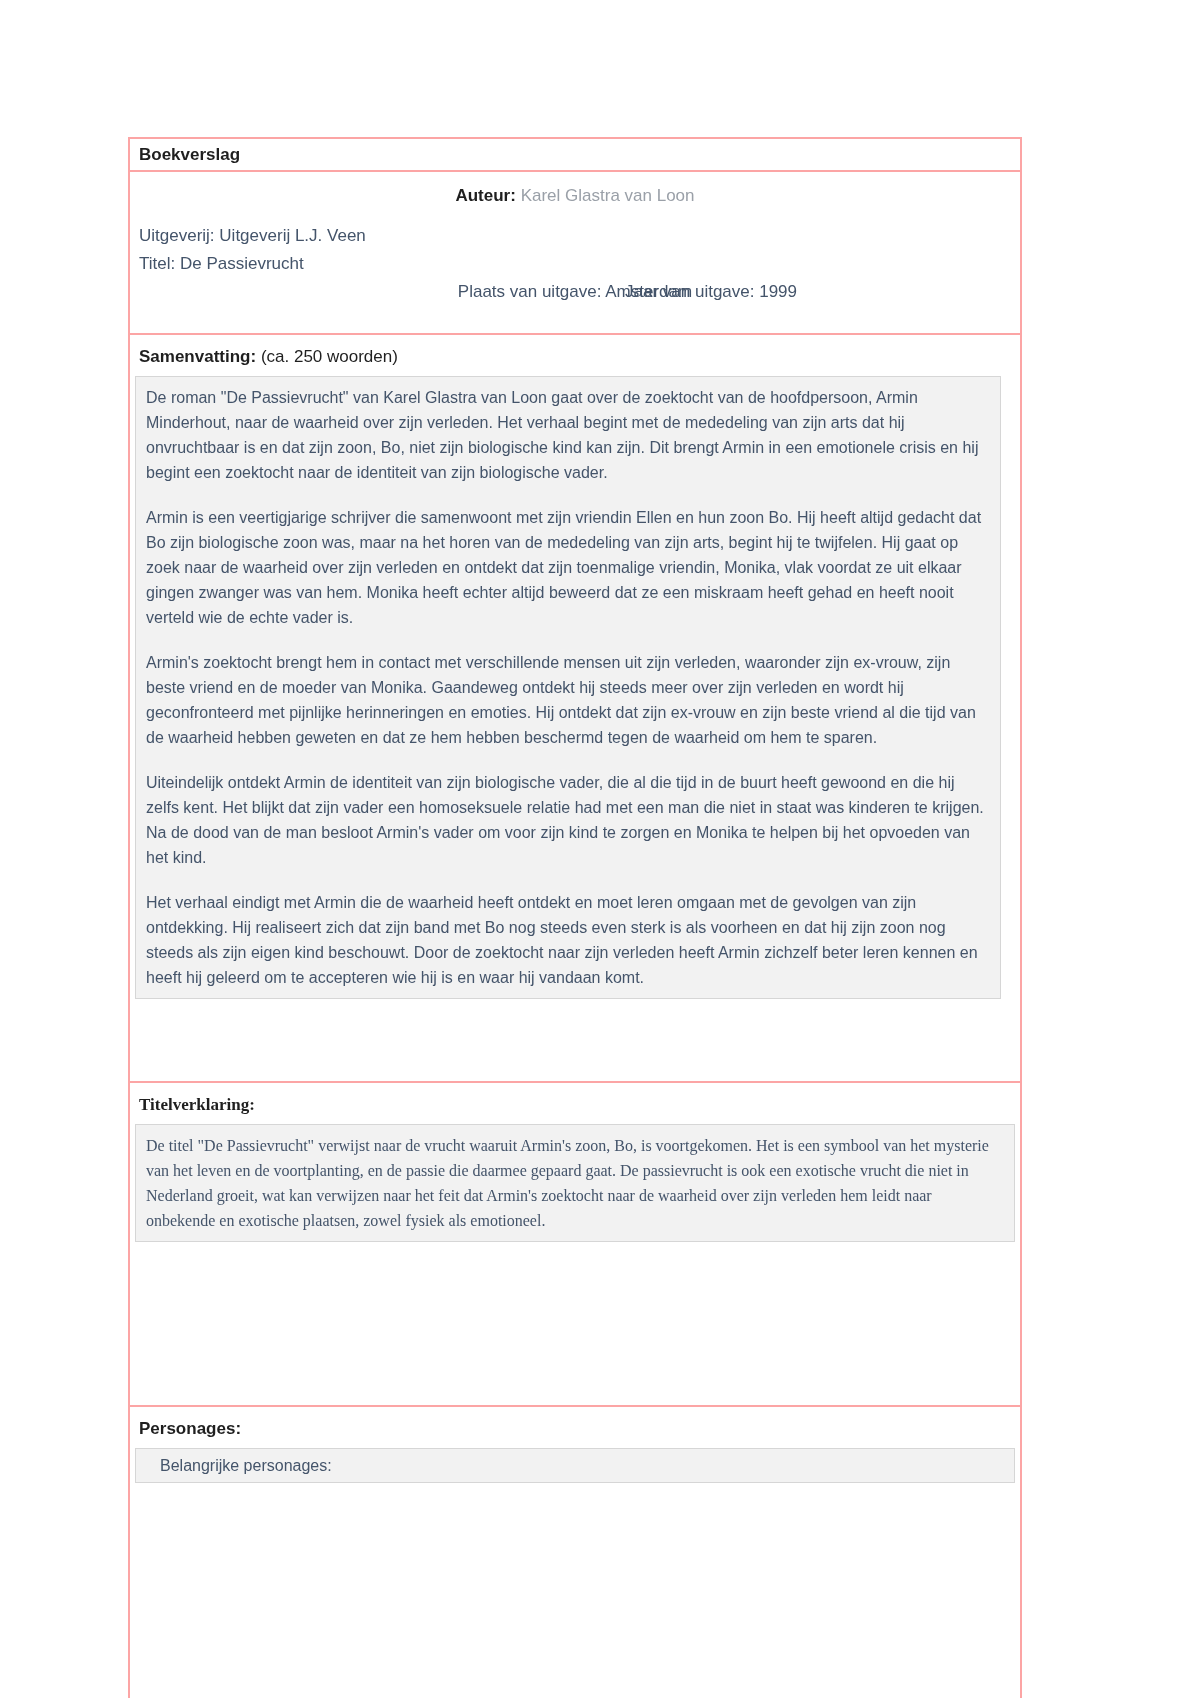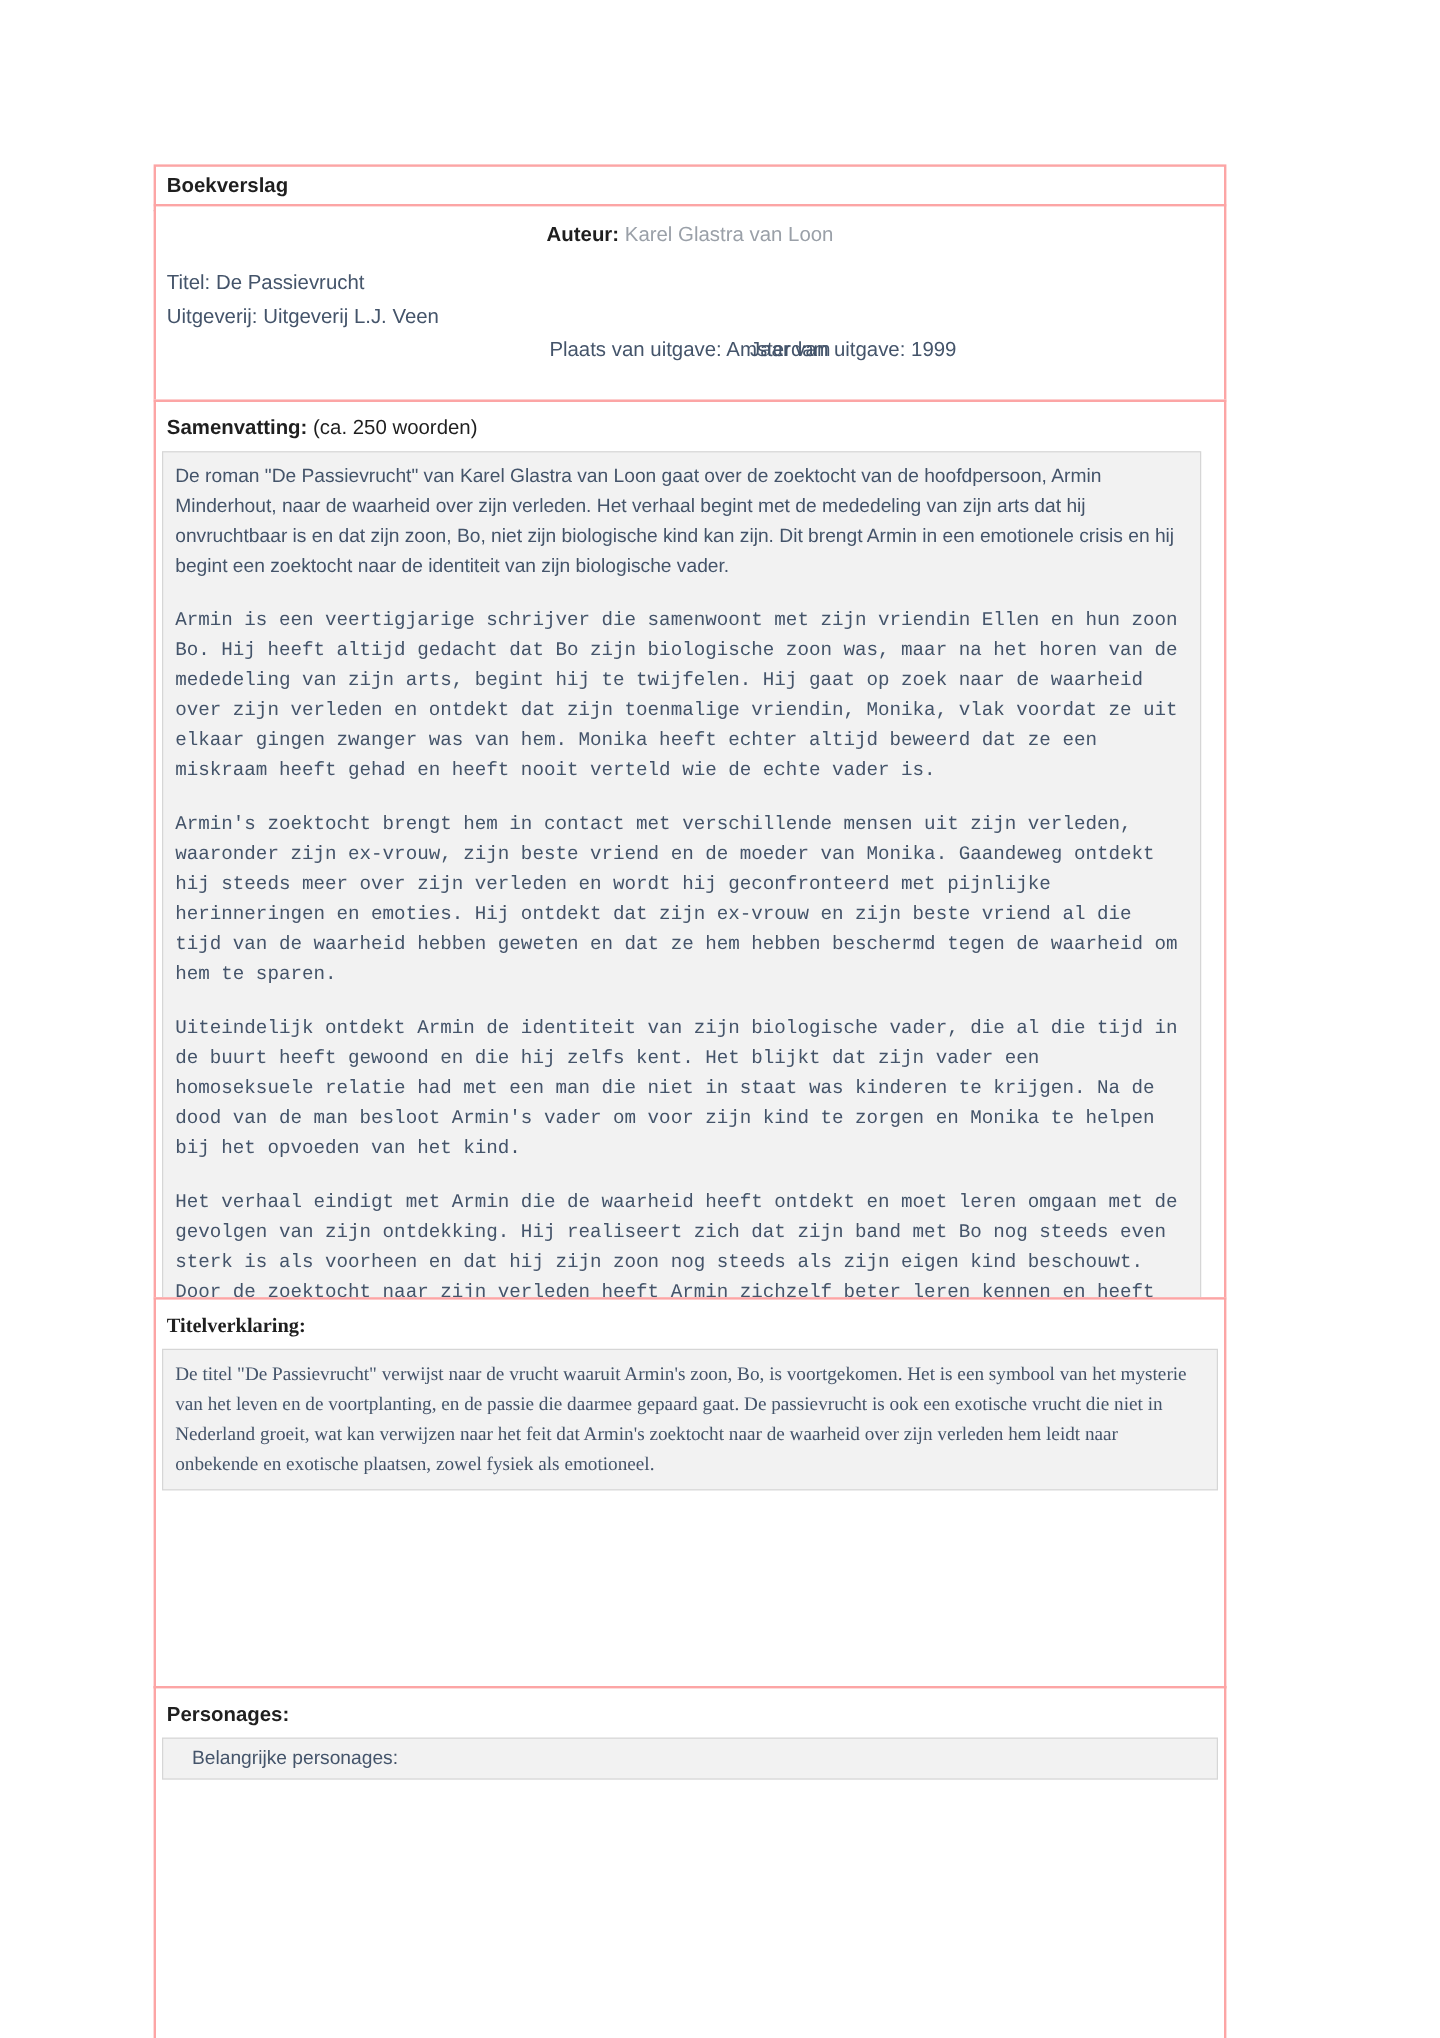--- a/index.html
+++ b/index.html
@@ -26,45 +26,45 @@
   .summary-row { height:750px; padding:8px 19px 0 5px; }
   .titel-row { height:326px; padding:8px 5px 0 5px;font-family:Liberation Serif, serif; }
   .pers-row { height:333px; padding:8px 5px 0 5px; border-bottom:none; }
 
   .section-heading { font-size:17px; color:#1f1f1f; line-height:27px; padding-left:4px; }
   .section-heading .h { font-weight:bold; }
 
   .gray-box { margin-top:6px; background:#f2f2f2; border:1px solid #d6d6d6;
               padding:8px 10px; color:#44546a; font-size:16px; }
   .gray-box p { line-height:25px; }
-  .gray-box p + p { margin-top:20px;font-family:Liberation Mono, monospace; }
+  .gray-box p + p { margin-top:20px; }
   .gray-box.single { padding:4px 24px; }
 </style>
 </head>
 <body>
 
 <div class="doc">
 
   <section class="row title-row">
     <span class="h">Boekverslag</span>
     <div class="partial-line"></div>
   </section>
 
   <section class="row meta-row">
     <p class="meta-line first">
       <span class="label-bold">Auteur:</span>
       <span class="muted">Karel Glastra van Loon</span>
     </p>
     <p class="meta-line">
+      <span>Uitgeverij:</span>
+      <span>Uitgeverij L.J. Veen</span>
+    </p>
+    <p class="meta-line">
       <span>Titel:</span>
       <span>De Passievrucht</span>
-    </p>
-    <p class="meta-line">
-      <span>Uitgeverij:</span>
-      <span>Uitgeverij L.J. Veen</span>
     </p>
     <p class="meta-line cols">
       <span>
         <span>Plaats van uitgave:</span>
         <span>Amsterdam</span>
       </span>
       <span class="col-right">
         <span>Jaar van uitgave:</span>
         <span>1999</span>
       </span>

